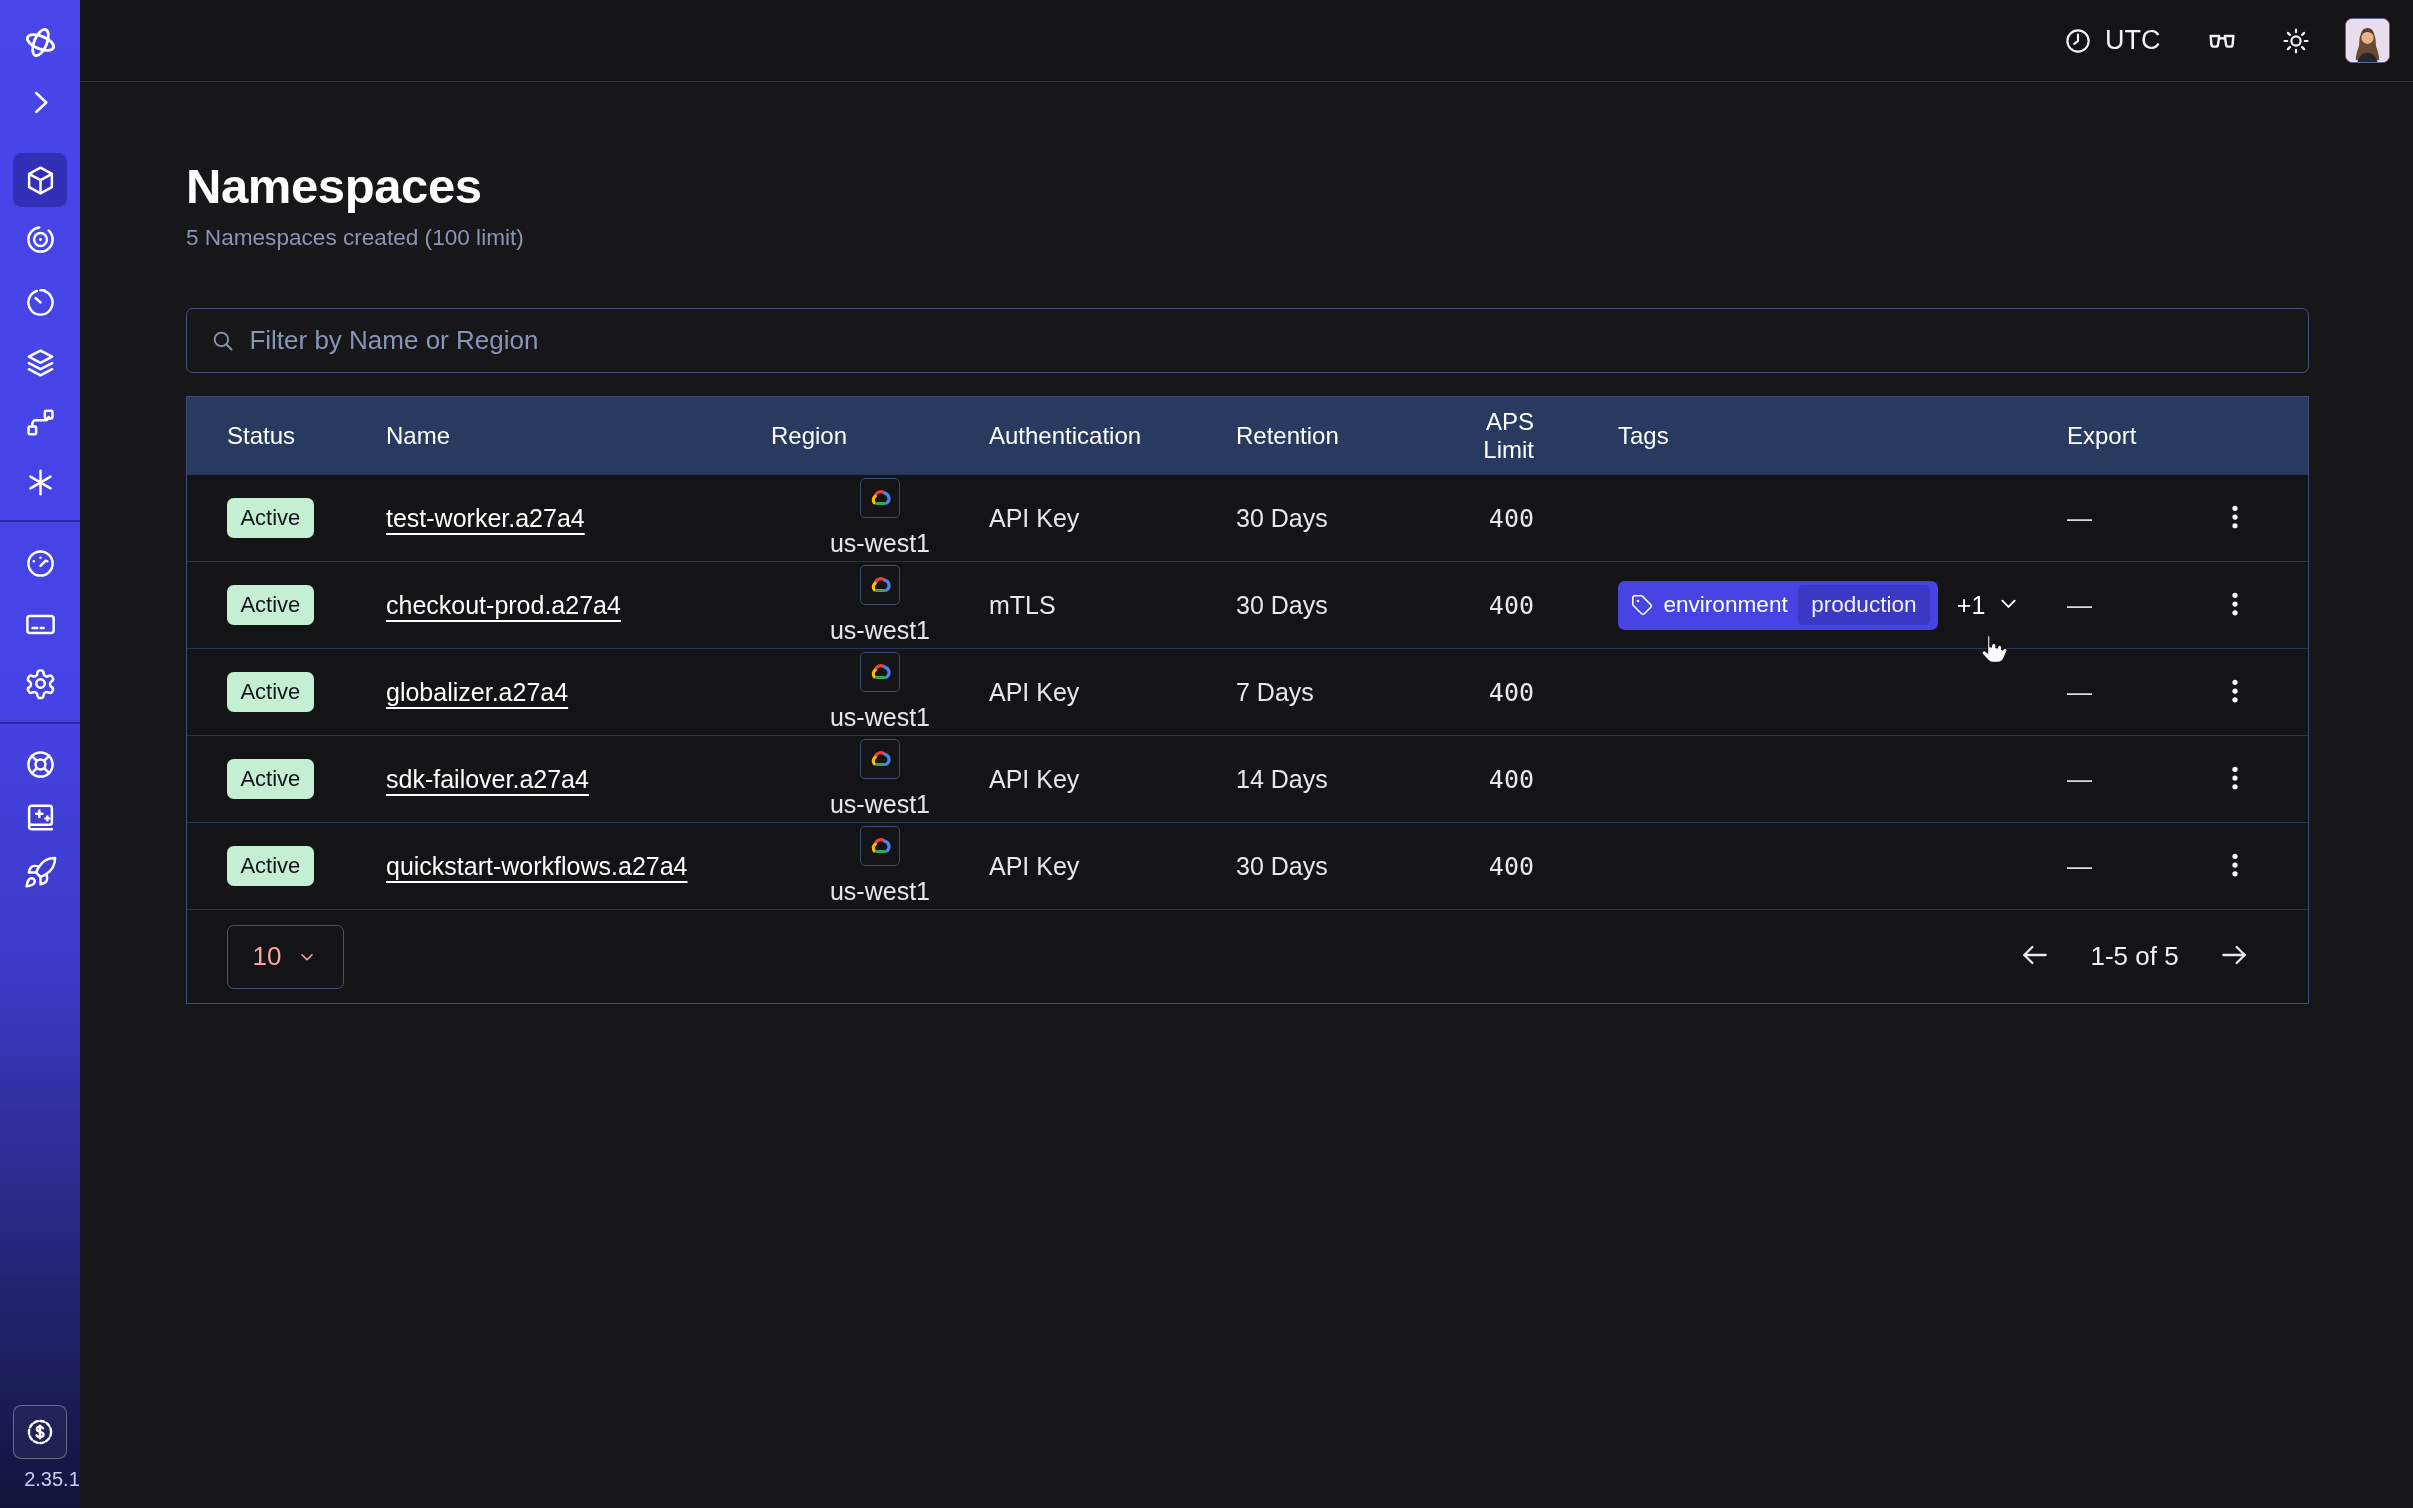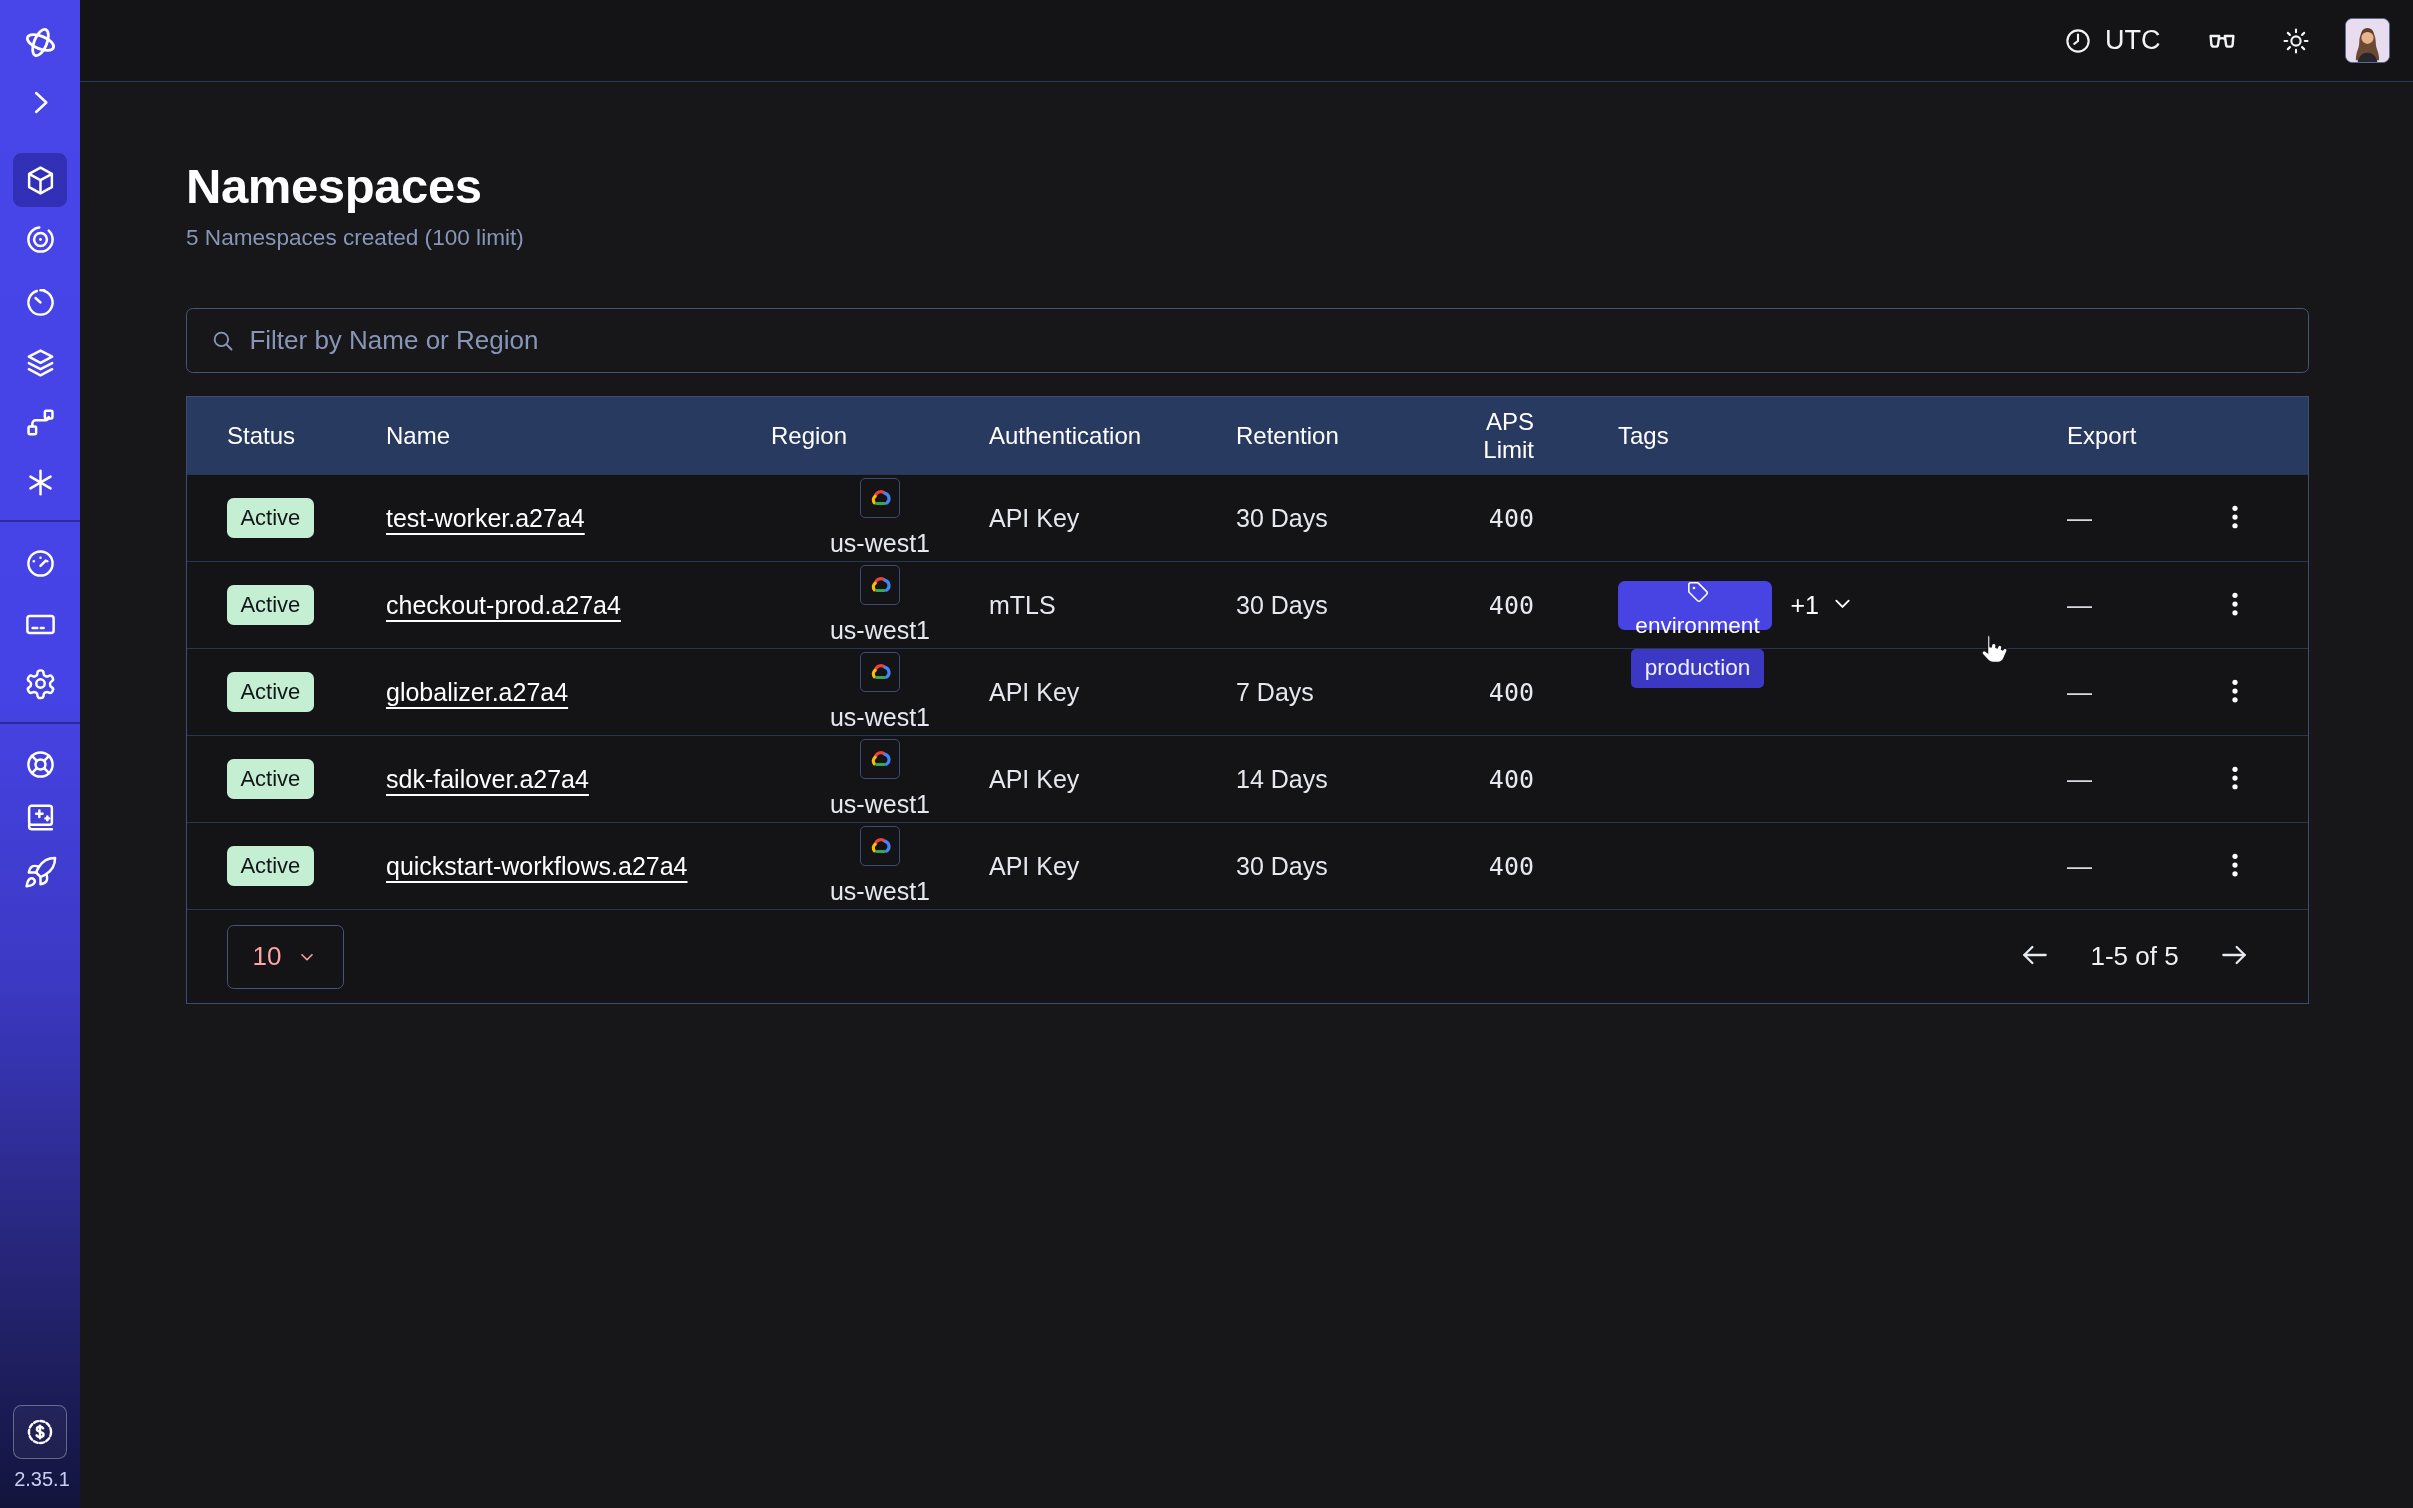--- a/index.html
+++ b/index.html
@@ -16,21 +16,21 @@
 
   
   #sidebar{position:absolute; left:0; top:0; width:80px; height:1508px; z-index:5;
     background:linear-gradient(180deg,#4845e9 0%,#4643e6 45%,#3c39c4 65%,#262577 84%,#12143c 100%);}
   .side-item{position:absolute; left:13.4px; width:54px; height:54px; border-radius:8.4px;
     display:flex; align-items:center; justify-content:center; color:#fff; background:transparent; border:none; cursor:pointer;}
   .side-item.active{background:rgba(25,22,125,.45);}
   .side-div{position:absolute; left:0; width:80px; height:1.7px; background:rgba(5,5,35,.38);}
   #side-badge{position:absolute; left:13.4px; top:1405px; width:54px; height:54px; border:1.7px solid rgba(255,255,255,.32);
     border-radius:8.4px; display:flex; align-items:center; justify-content:center; color:#fff; background:rgba(255,255,255,.04); cursor:pointer;}
-  #side-version{position:absolute; left:2px; top:1468px; width:80px; text-align:center; font-size:20px; color:#c9cdf2;}
+  #side-version{position:absolute; left:12px; top:1468px; width:80px; text-align:center; font-size:20px; color:#c9cdf2;}
 
   
   #topbar{position:absolute; left:80px; top:0; right:0; height:82px; background:var(--panel-bg);
     border-bottom:1.7px solid #2c3857; display:flex; align-items:center; justify-content:flex-end; padding-right:23.5px;}
   .tz{display:flex; align-items:center; gap:11.7px; color:#f2f3f7; font-size:27px; cursor:pointer; background:none; border:none;}
   .tbtn{background:none; border:none; color:#f2f3f7; cursor:pointer; display:flex; align-items:center;}
   #glasses-btn{margin-left:44px;} #theme-btn{margin-left:42px;}
   #avatar{margin-left:34px; width:45px; height:45px; border-radius:7.5px; border:1.7px solid #5a6c96; overflow:hidden; padding:0; background:#e8dcef; cursor:pointer;}
   #avatar svg{width:100%; height:100%;}
 
@@ -56,21 +56,21 @@
   .trow{height:87px; font-size:25px; color:#e6e8ef; border-top:1.7px solid var(--line-soft);}
   .cell-right{text-align:right;}
   .cell-tags{padding-left:84px; display:flex; align-items:center;}
   .badge{display:inline-block; font-size:22px; font-weight:500; color:#13151a; background:var(--badge-green);
     padding:6.7px 13.4px; border-radius:6.7px;}
   .name-link{color:#fff; text-decoration:underline; text-underline-offset:5.9px; text-decoration-thickness:1.7px; cursor:pointer;}
   .region{display:flex; align-items:center; gap:11.7px;flex-direction:column;}
   .gcpbox{width:40px; height:40px; border:1.7px solid #3c4c74; border-radius:5px; display:flex; align-items:center; justify-content:center;}
   .aps{font-family:"DejaVu Sans Mono",monospace; font-size:25px;}
   .tagpill{display:inline-flex; align-items:center; gap:10px; height:49px; padding:0 8.4px 0 13.4px;
-    background:var(--tag-bg); border-radius:6.7px; color:#fff; font-size:22.6px; cursor:pointer; border:none; font-family:inherit;flex-direction:column;}
+    background:var(--tag-bg); border-radius:6.7px; color:#fff; font-size:22.6px; cursor:pointer; border:none; font-family:inherit;}
   .tagval{background:var(--tag-inner); border-radius:5px; padding:6.7px 13.4px; font-size:22.6px; color:#f0f0fd;}
   .tagmore{margin-left:18.4px; font-size:25px; color:#fff;}
   .tagchev{margin-left:10px; color:#fff; background:none; border:none; cursor:pointer;}
   .dash{color:#d8dae2;}
   .kebab{justify-self:center; width:47px; height:47px; background:none; border:none; cursor:pointer; color:#fff;}
   .tfoot{height:94px; border-top:1.7px solid var(--line-soft); display:flex; align-items:center;
     justify-content:space-between; padding:0 40px;}
   .pagesize{width:117px; height:64px; border:1.7px solid var(--input-border); border-radius:6.7px;
     display:flex; align-items:center; justify-content:center; gap:15px; background:none; color:#fca5a5;
     font-size:26px; cursor:pointer; font-family:inherit;}

